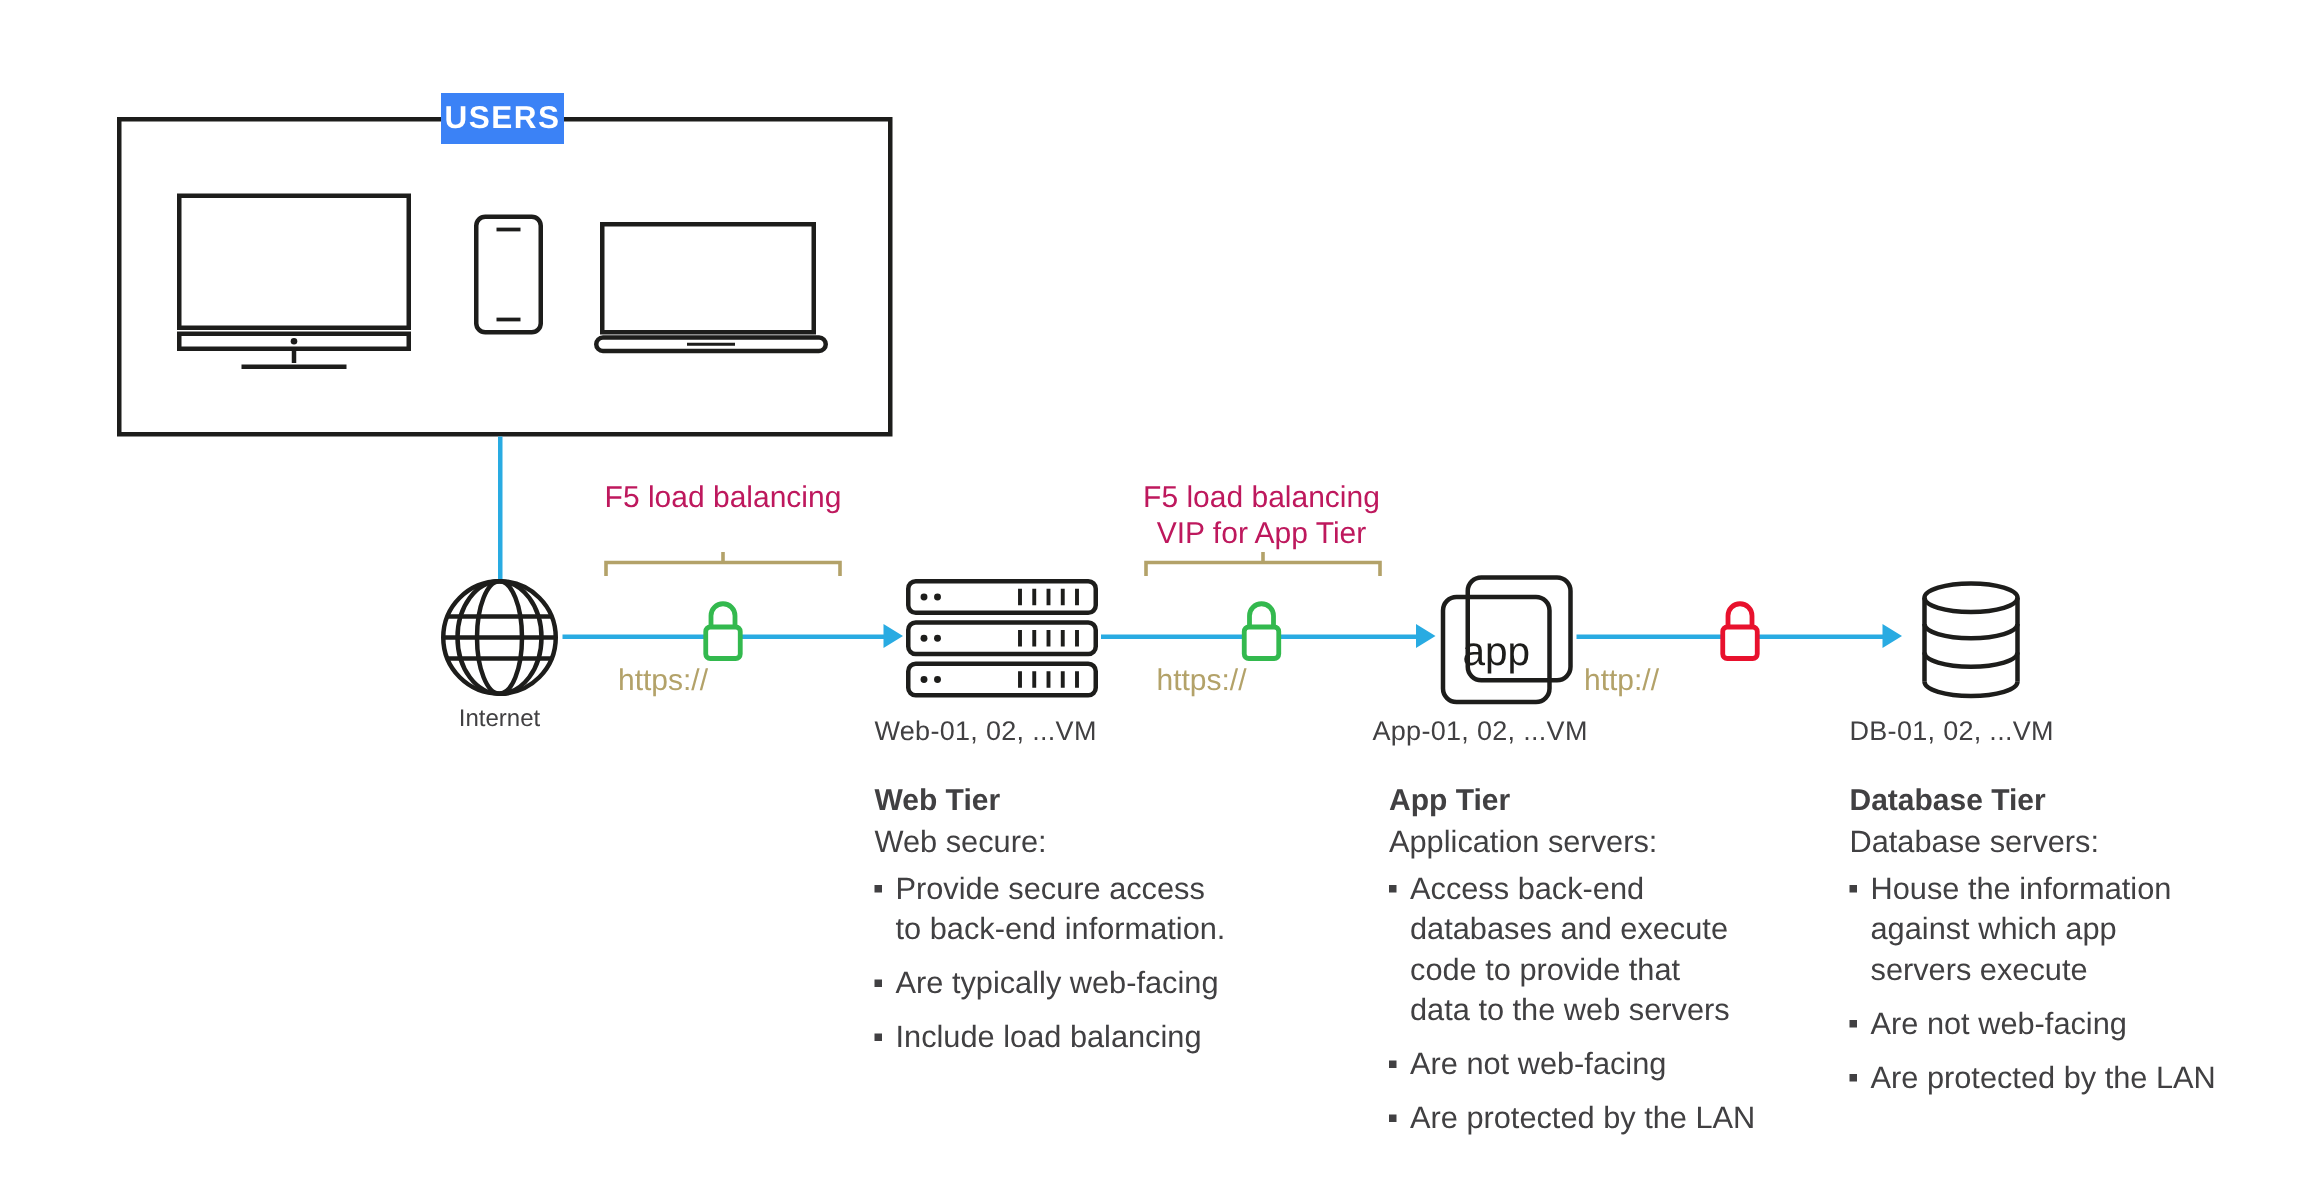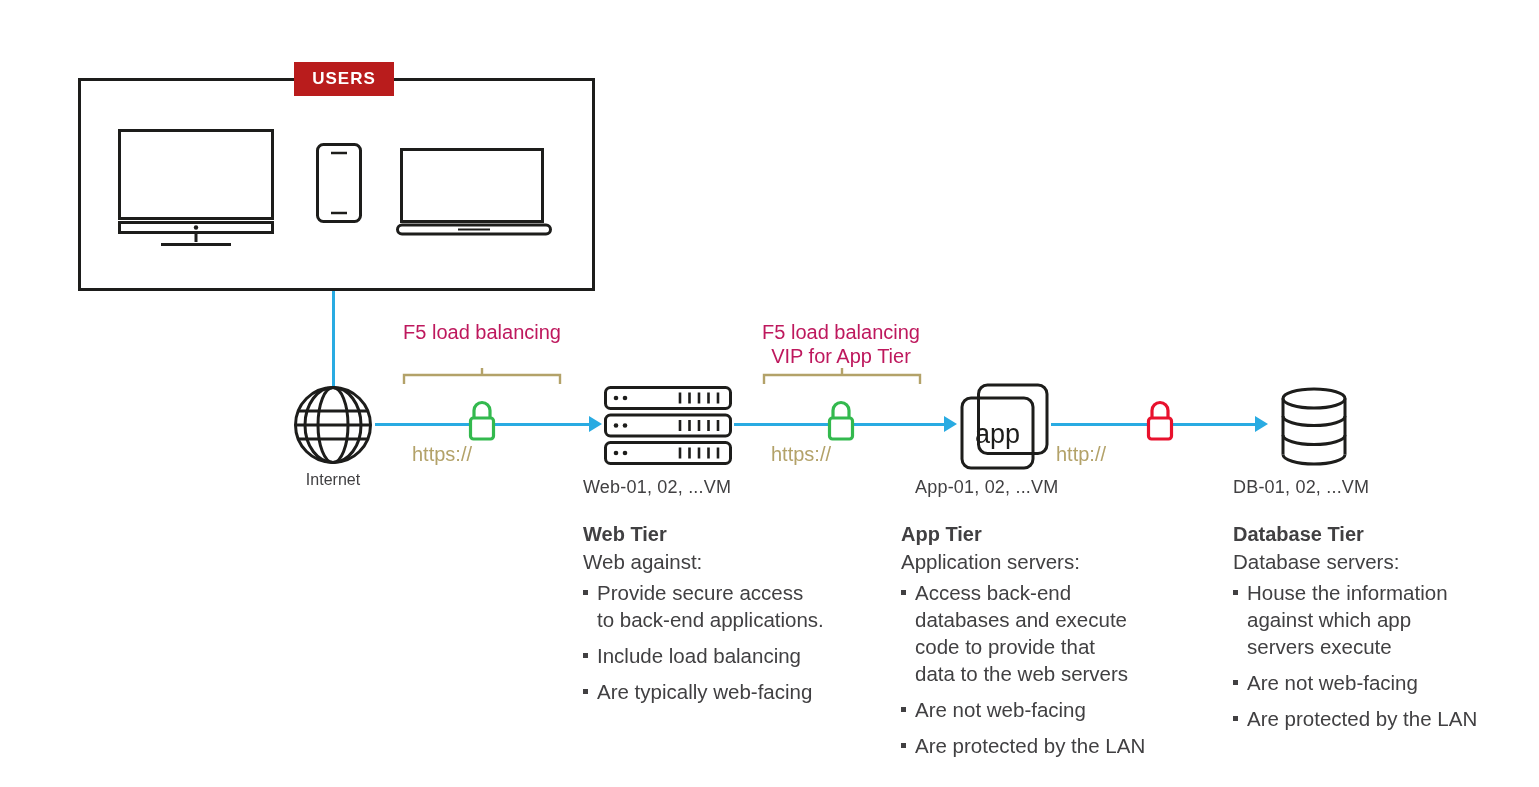--- a/index.html
+++ b/index.html
@@ -3,22 +3,22 @@
 <meta charset="utf-8">
 <style>
   * { margin:0; padding:0; box-sizing:border-box; }
   html,body { background:#ffffff; }
   body { font-family:"Liberation Sans","DejaVu Sans",sans-serif; color:#414042; }
   .stage { position:relative; width:1539px; height:787px; background:#ffffff; overflow:hidden; }
   .abs { position:absolute; }
 
   
   .users-box { left:78px; top:78px; width:517px; height:213px; border:3px solid #1d1d1b; background:#fff; }
-  .users-label { left:294px; top:62px; width:100px; height:34px; background:#b91c1c; color:#fff;
-                 font-size:17px; font-weight:700; letter-spacing:1px; display:flex;
+  .users-label { left:294px; top:62px; width:82px; height:34px; background:#3b82f6; color:#fff;
+                 font-size:21px; font-weight:700; letter-spacing:1px; display:flex;
                  align-items:center; justify-content:center; z-index:3; }
 
   
   .blue-line { background:#29abe2; }
   .arrowhead { width:0; height:0; border-top:8.5px solid transparent; border-bottom:8.5px solid transparent;
                border-left:13px solid #29abe2; }
 
   
   .internet-label { left:263px; top:471px; width:140px; text-align:center; font-size:16px; }
   .proto-label { width:140px; text-align:left; font-size:20px; color:#b3a269; top:443px; }
@@ -151,39 +151,39 @@
     <ellipse class="ink" cx="34" cy="11.5" rx="31" ry="9.5" stroke-width="3"></ellipse>
     <path class="ink" d="M3,11.5 V67.5 M65,11.5 V67.5" stroke-width="3"></path>
     <path class="ink" d="M3,29 a31,9.5 0 0 0 62,0" stroke-width="3"></path>
     <path class="ink" d="M3,48 a31,9.5 0 0 0 62,0" stroke-width="3"></path>
     <path class="ink" d="M3,67.5 a31,9.5 0 0 0 62,0" stroke-width="3"></path>
   </svg>
   <div class="abs node-label" style="left:1233px;">DB-01, 02, ...VM</div>
 
   <div class="abs tier-col" style="left:583px; width:320px;">
     <div class="tier-title">Web Tier</div>
-    <div class="tier-sub">Web against:</div>
+    <div class="tier-sub">Web secure:</div>
     <div class="bullets">
       <div class="bullet-row">
         <span class="bullet-marker"></span>
         <span class="bullet-text">Provide secure access
-to back-end applications.</span>
+to back-end information.</span>
+      </div>
+      <div class="bullet-row">
+        <span class="bullet-marker"></span>
+        <span class="bullet-text">Are typically web-facing</span>
       </div>
       <div class="bullet-row">
         <span class="bullet-marker"></span>
         <span class="bullet-text">Include load balancing</span>
       </div>
-      <div class="bullet-row">
-        <span class="bullet-marker"></span>
-        <span class="bullet-text">Are typically web-facing</span>
-      </div>
     </div>
   </div>
 
-  <div class="abs tier-col" style="left:901px; width:300px;">
+  <div class="abs tier-col" style="left:926px; width:300px;">
     <div class="tier-title">App Tier</div>
     <div class="tier-sub">Application servers:</div>
     <div class="bullets">
       <div class="bullet-row">
         <span class="bullet-marker"></span>
         <span class="bullet-text">Access back-end
 databases and execute
 code to provide that
 data to the web servers</span>
       </div>

